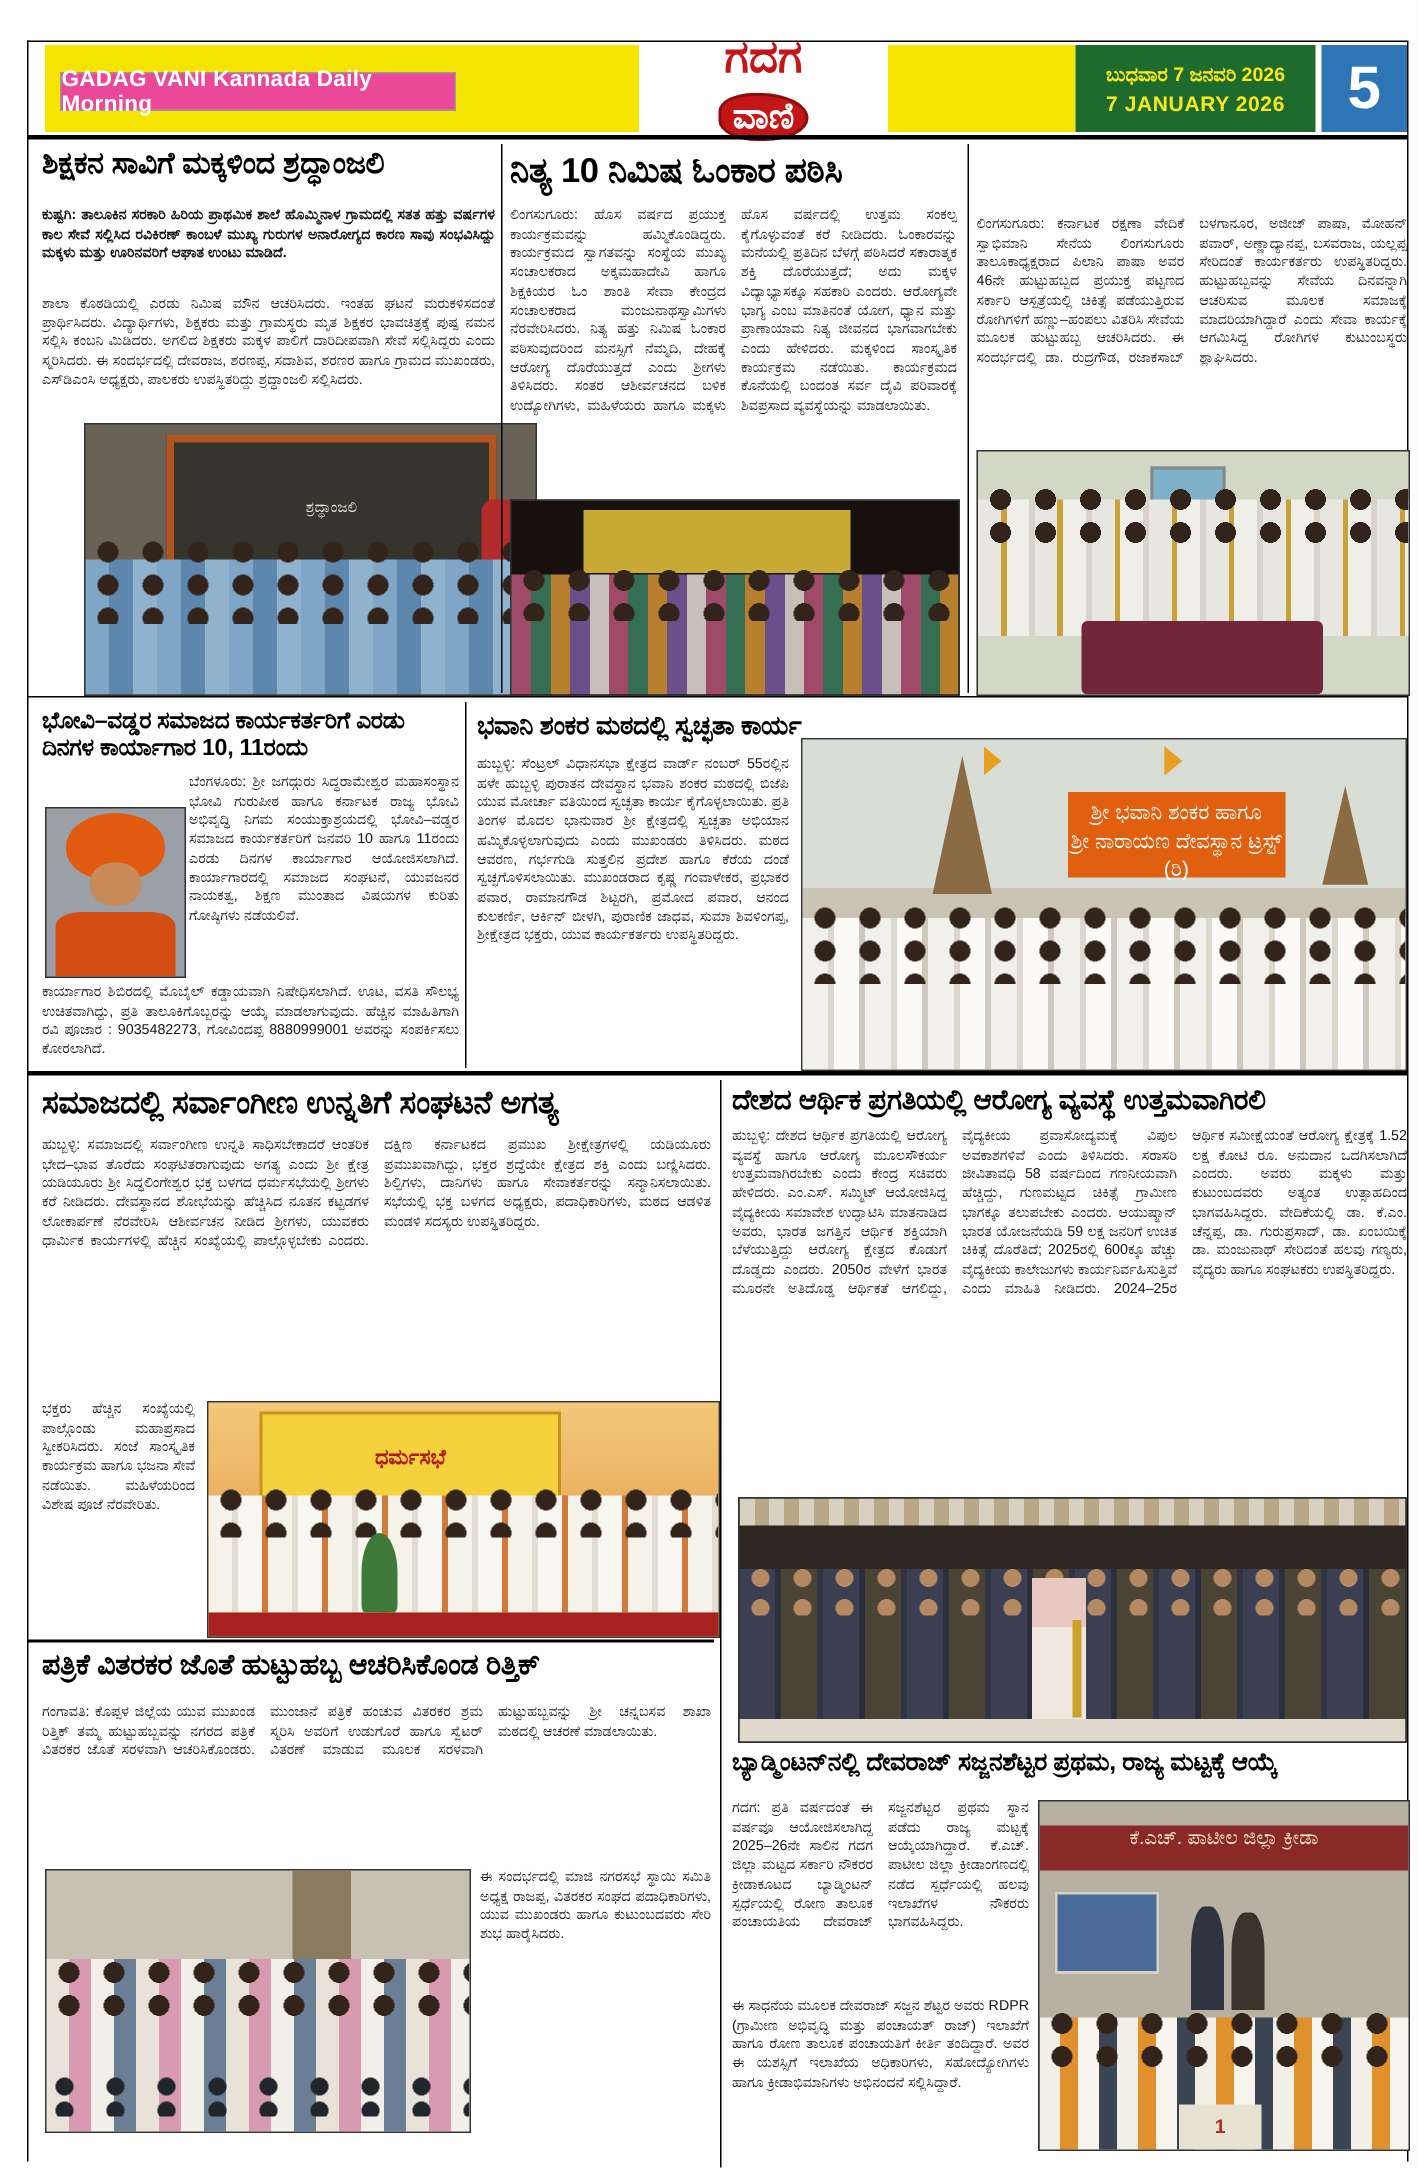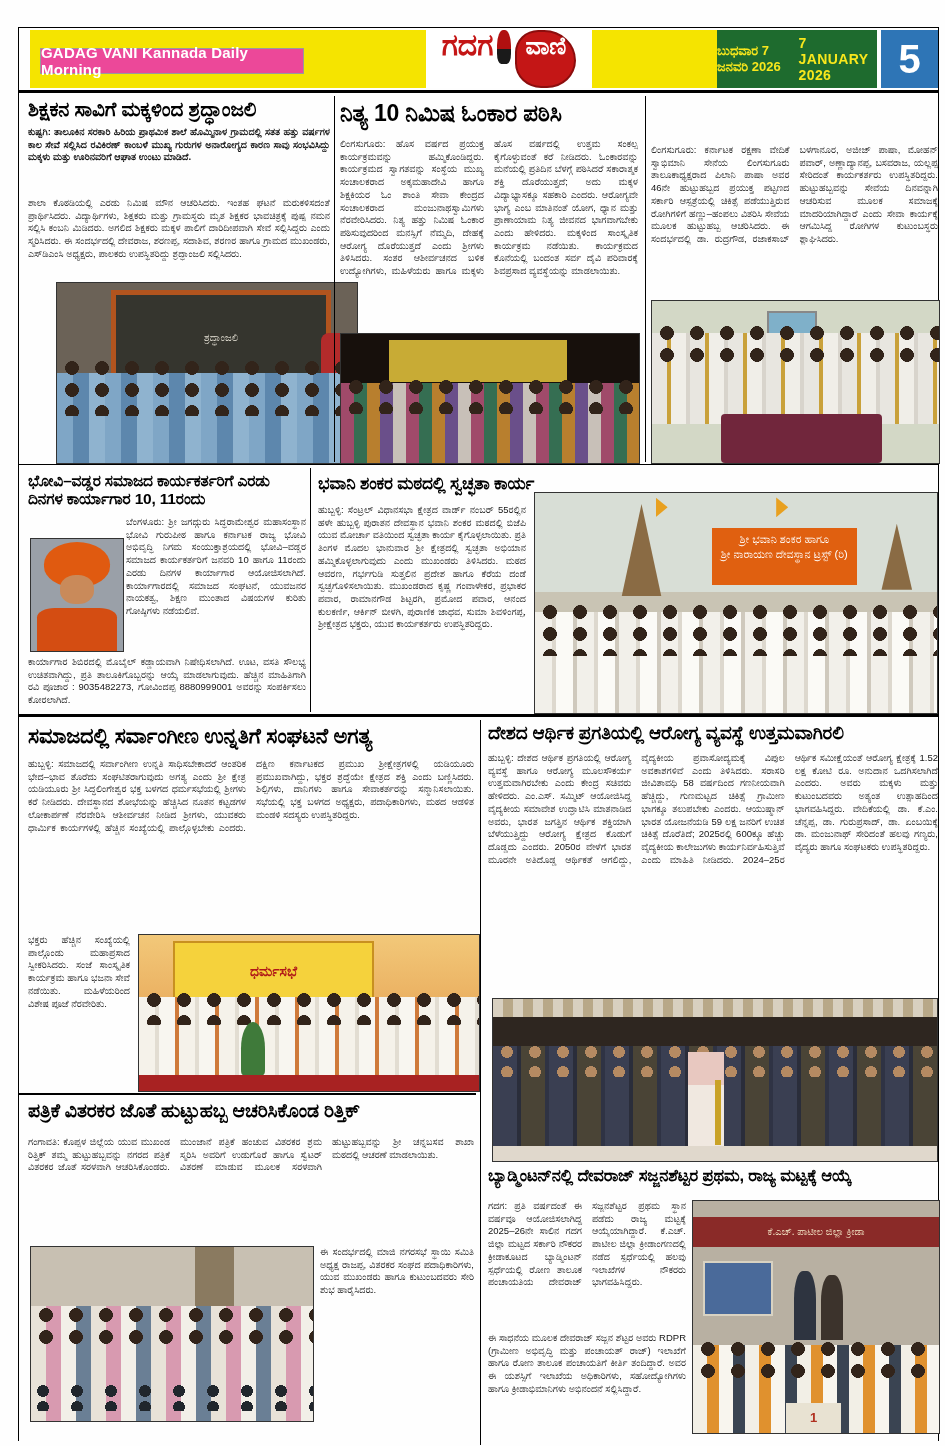--- a/index.html
+++ b/index.html
@@ -7,27 +7,27 @@
         font-family:"Liberation Sans",sans-serif;overflow:hidden;}
   .abs{position:absolute;}
   .rule-h{position:absolute;background:#000;}
   .rule-v{position:absolute;background:#000;width:1px;}
   
   .yellow{background:#F5E400;}
   #mast-left-box{position:absolute;left:40px;top:48px;width:262px;height:24px;background:#ec4899;
     color:#fff;font-weight:bold;font-size:15px;display:flex;align-items:center;justify-content:center;
     border:1px solid #9a9a9a;letter-spacing:.2px;}
   #logo-zone{position:absolute;left:426px;top:30px;width:166px;height:58px;background:#fff;
-    display:flex;justify-content:center;gap:4px;}
+    display:flex;align-items:center;justify-content:center;gap:4px;flex-direction:column;}
   .logo-w1{color:#C41616;font-size:30px;font-weight:bold;line-height:1;}
   .logo-fig{width:14px;height:34px;background:linear-gradient(#b01010 55%,#1a1a1a 55%);border-radius:45% 45% 30% 30%;}
   .logo-w2{color:#fff;background:#C41616;font-size:24px;font-weight:bold;padding:2px 8px;border-radius:40% 55% 50% 45%;
     border:2px solid #8c0d0d;line-height:1;}
   #date-box{position:absolute;left:717px;top:30px;width:160px;height:58px;background:#1E6B2E;
-    color:#F8E71C;display:flex;align-items:center;justify-content:center;gap:3px;}
+    color:#F8E71C;display:flex;flex-direction:column;align-items:center;justify-content:center;gap:3px;}
   #date-box .d1{font-size:13px;font-weight:bold;}
   #date-box .d2{font-size:14px;font-weight:bold;letter-spacing:.4px;}
   #pageno-box{position:absolute;left:881px;top:30px;width:57px;height:58px;background:#2E75B6;
     color:#fff;font-size:40px;font-weight:bold;display:flex;align-items:center;justify-content:center;}
   
   .headline{position:absolute;font-weight:bold;color:#000;line-height:1.14;letter-spacing:-.2px;}
   .body-txt{position:absolute;font-size:9.5px;line-height:1.34;text-align:justify;color:#141414;overflow:hidden;}
   .lead{font-weight:bold;}
   .cols-2{column-count:2;column-gap:10px;}
   .cols-3{column-count:3;column-gap:10px;}
@@ -59,21 +59,21 @@
   #ph-hospital .bed{left:24%;bottom:0;width:56%;height:30%;background:#71263c;border-radius:4px;}
   
   #ph-swami{background:#9aa0a8;}
   #ph-swami .turban{left:14%;top:3%;width:72%;height:40%;background:#e05a10;border-radius:50% 50% 46% 46%;}
   #ph-swami .face{left:31%;top:32%;width:38%;height:26%;background:#c98a5a;border-radius:45%;}
   #ph-swami .robe{left:6%;bottom:0;width:88%;height:38%;background:#d44d12;border-radius:22% 22% 0 0;}
   
   #ph-temple{background:linear-gradient(#d8ded6 0 45%,#c9c4b4 45% 100%);}
   #ph-temple .tower1{left:20%;top:5%;width:13%;height:42%;background:#8a6b44;clip-path:polygon(12% 100%,50% 0,88% 100%);}
   #ph-temple .tower2{right:5%;top:14%;width:10%;height:30%;background:#8a6b44;clip-path:polygon(12% 100%,50% 0,88% 100%);}
-  #ph-temple .sign{left:44%;top:16%;width:36%;height:24%;background:#e06010;color:#fff;font-size:11px;
+  #ph-temple .sign{left:44%;top:16%;width:36%;height:24%;background:#e06010;color:#fff;font-size:14px;
     text-align:center;line-height:1.35;padding-top:4px;}
   #ph-temple .crowd{left:0;bottom:0;width:100%;height:46%;
     background:repeating-linear-gradient(90deg,#f2f0ea 0 17px,#ddd8ce 17px 21px,#fbfaf6 21px 38px,#cfc9bd 38px 42px);}
   #ph-temple .heads{bottom:26%;height:24%;}
   #ph-temple .flag{top:2%;width:3%;height:9%;background:#e8a020;clip-path:polygon(0 0,100% 50%,0 100%);}
   
   #ph-dharma{background:#e8b46a;}
   #ph-dharma .backdrop{top:0;left:0;width:100%;height:58%;background:linear-gradient(#f2c879,#e8a859);}
   #ph-dharma .banner{left:10%;top:4%;width:58%;height:36%;background:#f5d23c;border:2px solid #c89020;
     display:flex;align-items:center;justify-content:center;color:#b01818;font-weight:bold;font-size:14px;}
@@ -95,22 +95,22 @@
   
   #ph-dist{background:#c8c0b2;}
   #ph-dist .door{left:58%;top:0;width:14%;height:52%;background:#8a7a60;}
   #ph-dist .crowd{left:0;bottom:0;width:100%;height:66%;
     background:repeating-linear-gradient(90deg,#e8e2d8 0 15px,#d89ab0 15px 30px,#f2efe8 30px 45px,#6a7f95 45px 60px);}
   #ph-dist .heads{bottom:44%;height:22%;}
   #ph-dist .bags{left:0;bottom:6%;width:100%;height:16%;background-repeat:repeat;background-size:34px 16px;
     background-image:radial-gradient(circle 6px at 12px 8px,#20262c 98%,transparent);}
   
   #ph-badm{background:#b8b0a2;}
-  #ph-badm .beam{top:7%;left:0;width:100%;height:13%;background:#8a2a28;display:flex;align-items:center;
-    justify-content:center;color:#f5e9c8;font-size:10px;}
+  #ph-badm .beam{top:7%;left:0;width:100%;height:13%;background:#8a2a28;display:flex;
+    justify-content:center;color:#f5e9c8;font-size:13px;}
   #ph-badm .poster{left:4%;top:26%;width:27%;height:22%;background:#4a6a9a;border:2px solid #d8d2c2;}
   #ph-badm .winners{left:41%;top:30%;width:9%;height:30%;background:#2e3440;border-radius:40% 40% 0 0;}
   #ph-badm .winners2{left:52%;top:32%;width:9%;height:28%;background:#3c332c;border-radius:40% 40% 0 0;}
   #ph-badm .crowd{left:0;bottom:0;width:100%;height:38%;
     background:repeating-linear-gradient(90deg,#f2efe6 0 14px,#e0912e 14px 26px,#f8f5ee 26px 40px,#3a4452 40px 52px);}
   #ph-badm .heads{bottom:22%;height:18%;}
   #ph-badm .podium{left:38%;bottom:0;width:22%;height:13%;background:#e8e2d2;color:#b03020;font-weight:bold;
     display:flex;align-items:center;justify-content:center;font-size:13px;}
 </style>
 </head>
@@ -131,21 +131,21 @@
     <span class="logo-w2">ವಾಣಿ</span>
   </div>
   <div id="date-box">
     <span class="d1">ಬುಧವಾರ 7 ಜನವರಿ 2026</span>
     <span class="d2">7 JANUARY 2026</span>
   </div>
   <div id="pageno-box">5</div>
   <div class="rule-h" style="left:18px;top:90px;width:920px;height:3px;"></div>
 
   <div class="headline" style="left:28px;top:98px;width:302px;font-size:20px;">ಶಿಕ್ಷಕನ ಸಾವಿಗೆ ಮಕ್ಕಳಿಂದ ಶ್ರದ್ಧಾಂಜಲಿ</div>
-  <div class="body-txt lead" style="left:28px;top:126px;width:302px;height:68px;">ಕುಷ್ಟಗಿ: ತಾಲೂಕಿನ ಸರಕಾರಿ ಹಿರಿಯ ಪ್ರಾಥಮಿಕ ಶಾಲೆ ಹೊಮ್ಮಿನಾಳ ಗ್ರಾಮದಲ್ಲಿ ಸತತ ಹತ್ತು ವರ್ಷಗಳ ಕಾಲ ಸೇವೆ ಸಲ್ಲಿಸಿದ ರವಿಕಿರಣ್ ಕಾಂಬಳೆ ಮುಖ್ಯ ಗುರುಗಳ ಅನಾರೋಗ್ಯದ ಕಾರಣ ಸಾವು ಸಂಭವಿಸಿದ್ದು ಮಕ್ಕಳು ಮತ್ತು ಊರಿನವರಿಗೆ ಆಘಾತ ಉಂಟು ಮಾಡಿದೆ.</div>
+  <div class="body-txt lead" style="left:28px;top:138px;width:302px;height:68px;">ಕುಷ್ಟಗಿ: ತಾಲೂಕಿನ ಸರಕಾರಿ ಹಿರಿಯ ಪ್ರಾಥಮಿಕ ಶಾಲೆ ಹೊಮ್ಮಿನಾಳ ಗ್ರಾಮದಲ್ಲಿ ಸತತ ಹತ್ತು ವರ್ಷಗಳ ಕಾಲ ಸೇವೆ ಸಲ್ಲಿಸಿದ ರವಿಕಿರಣ್ ಕಾಂಬಳೆ ಮುಖ್ಯ ಗುರುಗಳ ಅನಾರೋಗ್ಯದ ಕಾರಣ ಸಾವು ಸಂಭವಿಸಿದ್ದು ಮಕ್ಕಳು ಮತ್ತು ಊರಿನವರಿಗೆ ಆಘಾತ ಉಂಟು ಮಾಡಿದೆ.</div>
   <div class="body-txt" style="left:28px;top:197px;width:302px;height:82px;">ಶಾಲಾ ಕೊಠಡಿಯಲ್ಲಿ ಎರಡು ನಿಮಿಷ ಮೌನ ಆಚರಿಸಿದರು. ಇಂತಹ ಘಟನೆ ಮರುಕಳಿಸದಂತೆ ಪ್ರಾರ್ಥಿಸಿದರು. ವಿದ್ಯಾರ್ಥಿಗಳು, ಶಿಕ್ಷಕರು ಮತ್ತು ಗ್ರಾಮಸ್ಥರು ಮೃತ ಶಿಕ್ಷಕರ ಭಾವಚಿತ್ರಕ್ಕೆ ಪುಷ್ಪ ನಮನ ಸಲ್ಲಿಸಿ ಕಂಬನಿ ಮಿಡಿದರು. ಅಗಲಿದ ಶಿಕ್ಷಕರು ಮಕ್ಕಳ ಪಾಲಿಗೆ ದಾರಿದೀಪವಾಗಿ ಸೇವೆ ಸಲ್ಲಿಸಿದ್ದರು ಎಂದು ಸ್ಮರಿಸಿದರು. ಈ ಸಂದರ್ಭದಲ್ಲಿ ದೇವರಾಜ, ಶರಣಪ್ಪ, ಸದಾಶಿವ, ಶರಣರ ಹಾಗೂ ಗ್ರಾಮದ ಮುಖಂಡರು, ಎಸ್‌ಡಿಎಂಸಿ ಅಧ್ಯಕ್ಷರು, ಪಾಲಕರು ಉಪಸ್ಥಿತರಿದ್ದು ಶ್ರದ್ಧಾಂಜಲಿ ಸಲ್ಲಿಸಿದರು.</div>
   <div class="photo" id="ph-classroom" style="left:28px;top:282px;width:300px;height:180px;">
     <div class="board">
         <span>ಶ್ರದ್ಧಾಂಜಲಿ</span>
       </div>
     <div class="saree"></div>
     <div class="kids"></div>
     <div class="tile-heads heads"></div>
   </div>
   <div class="rule-v" style="left:334px;top:96px;height:366px;"></div>

